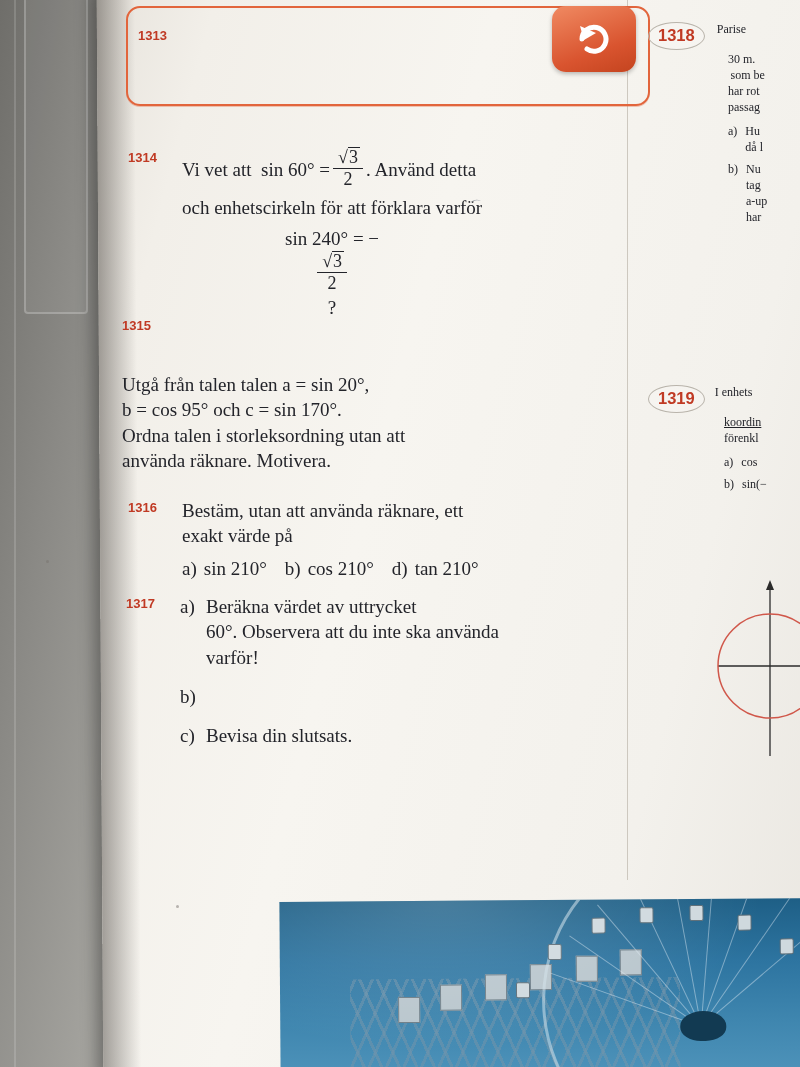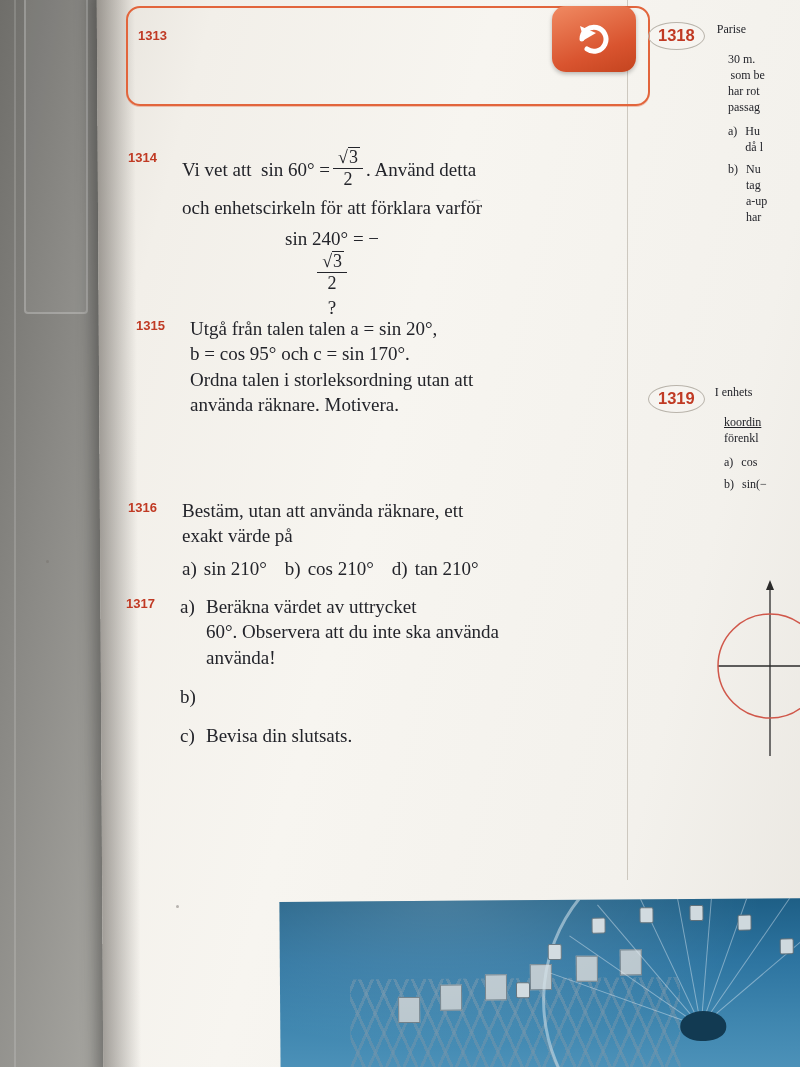--- a/index.html
+++ b/index.html
@@ -300,21 +300,21 @@
               <span class="rad">√<span class="ovl">3</span></span>
             </span>
             <span class="bar"></span>
             <span class="bot">2</span>
           </span>
           <span>?</span>
         </div>
       </div>
     </div>
 
-    <div class="ex" style="left:136px; top:316px; width:470px;">
+    <div class="ex" style="left:122px; top:316px; width:470px;flex-direction:column;">
       <div class="num">1315</div>
       <div class="body">
         <div>Utgå från talen talen a = sin 20°,</div>
         <div>b = cos 95° och c = sin 170°.</div>
         <div>Ordna talen i storleksordning utan att</div>
         <div>använda räknare. Motivera.</div>
       </div>
     </div>
 
     <div class="ex" style="left:128px; top:498px; width:480px;">
@@ -337,21 +337,21 @@
 
     <div class="ex" style="left:126px; top:594px; width:490px;">
       <div class="num">1317</div>
       <div class="body">
 
         <div class="itemrow" style="margin-top:0;">
           <span class="itemlbl">a)</span>
           <span>
             <div>Beräkna värdet av uttrycket</div>
             <div>60°. Observera att du inte ska använda</div>
-            <div>använda!</div>
+            <div>varför!</div>
           </span>
         </div>
 
         <div class="itemrow" style="margin-top:14px;">
           <span class="itemlbl">b)</span>
         </div>
 
         <div class="itemrow" style="margin-top:14px;">
           <span class="itemlbl">c)</span>
           <span>

